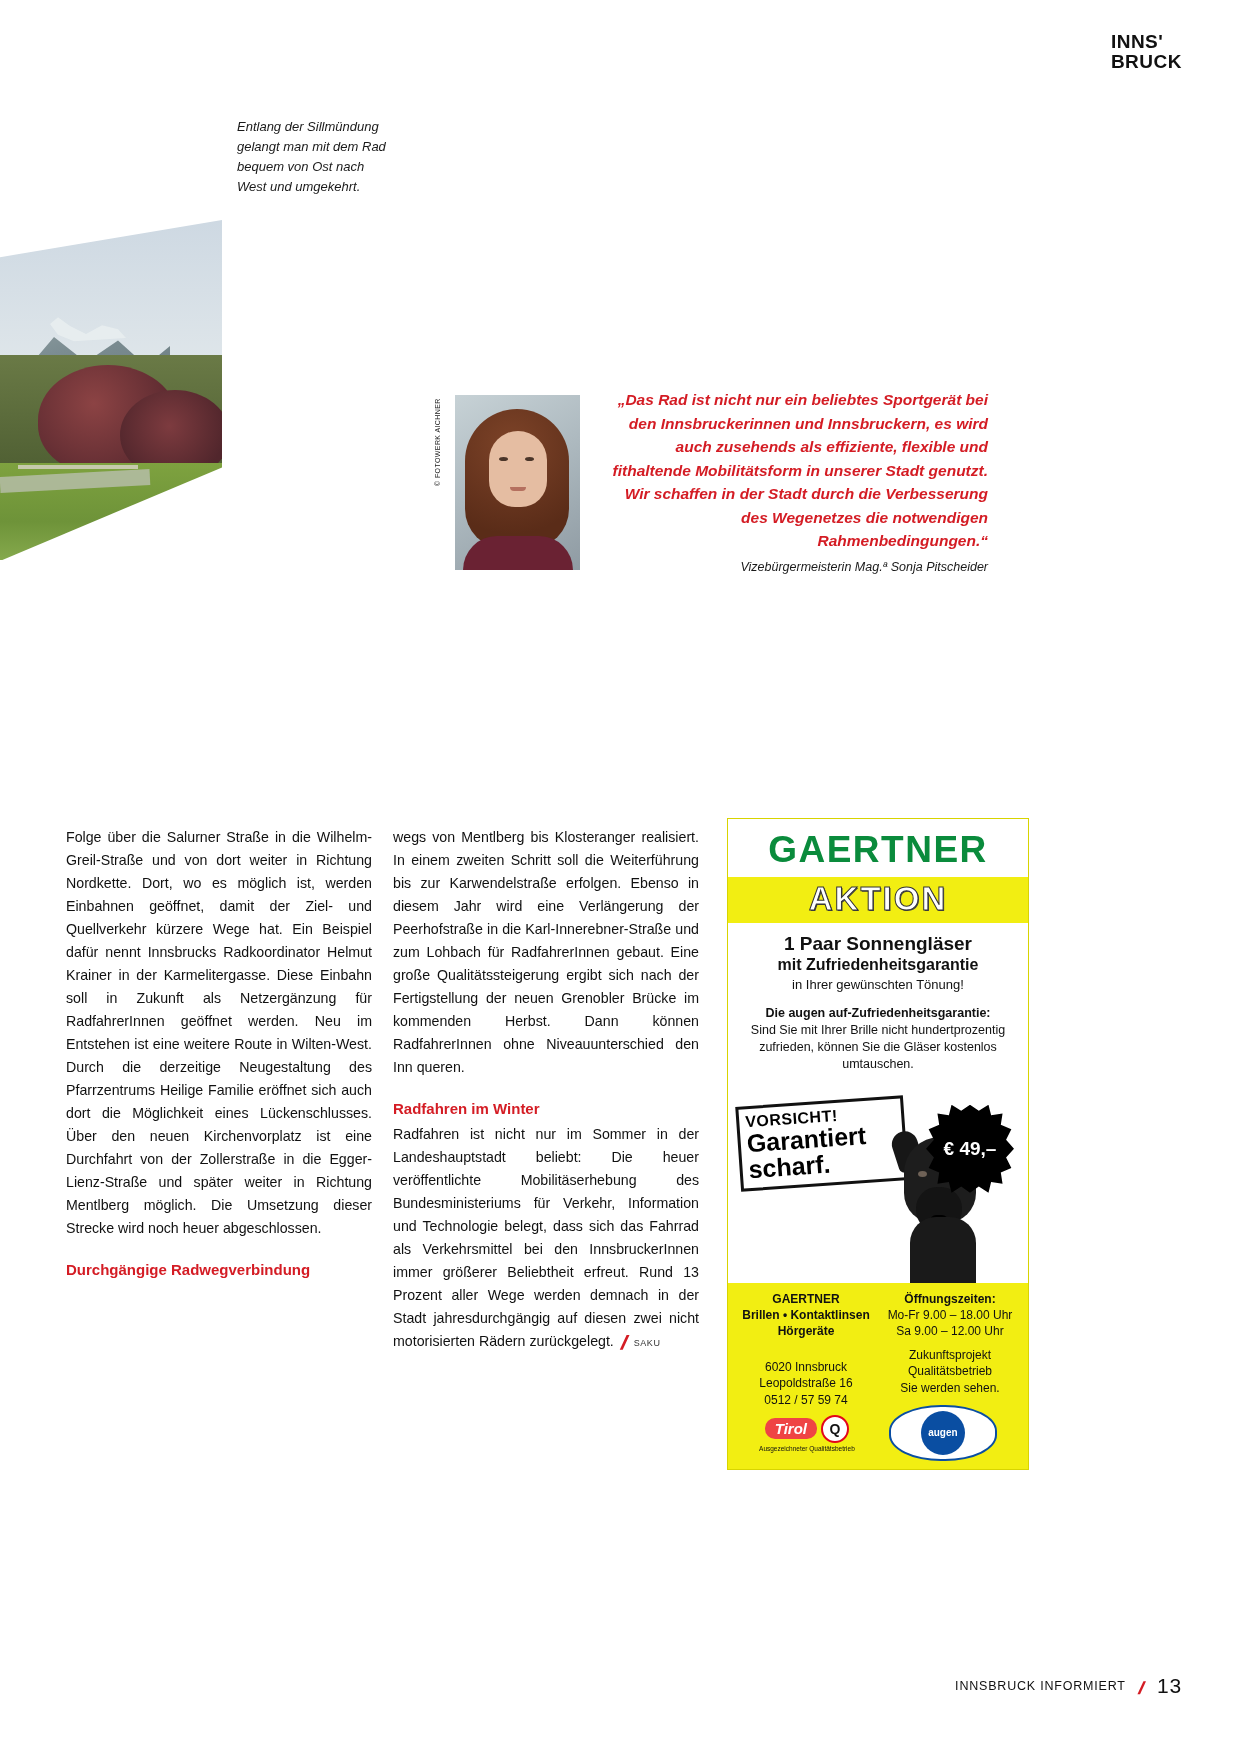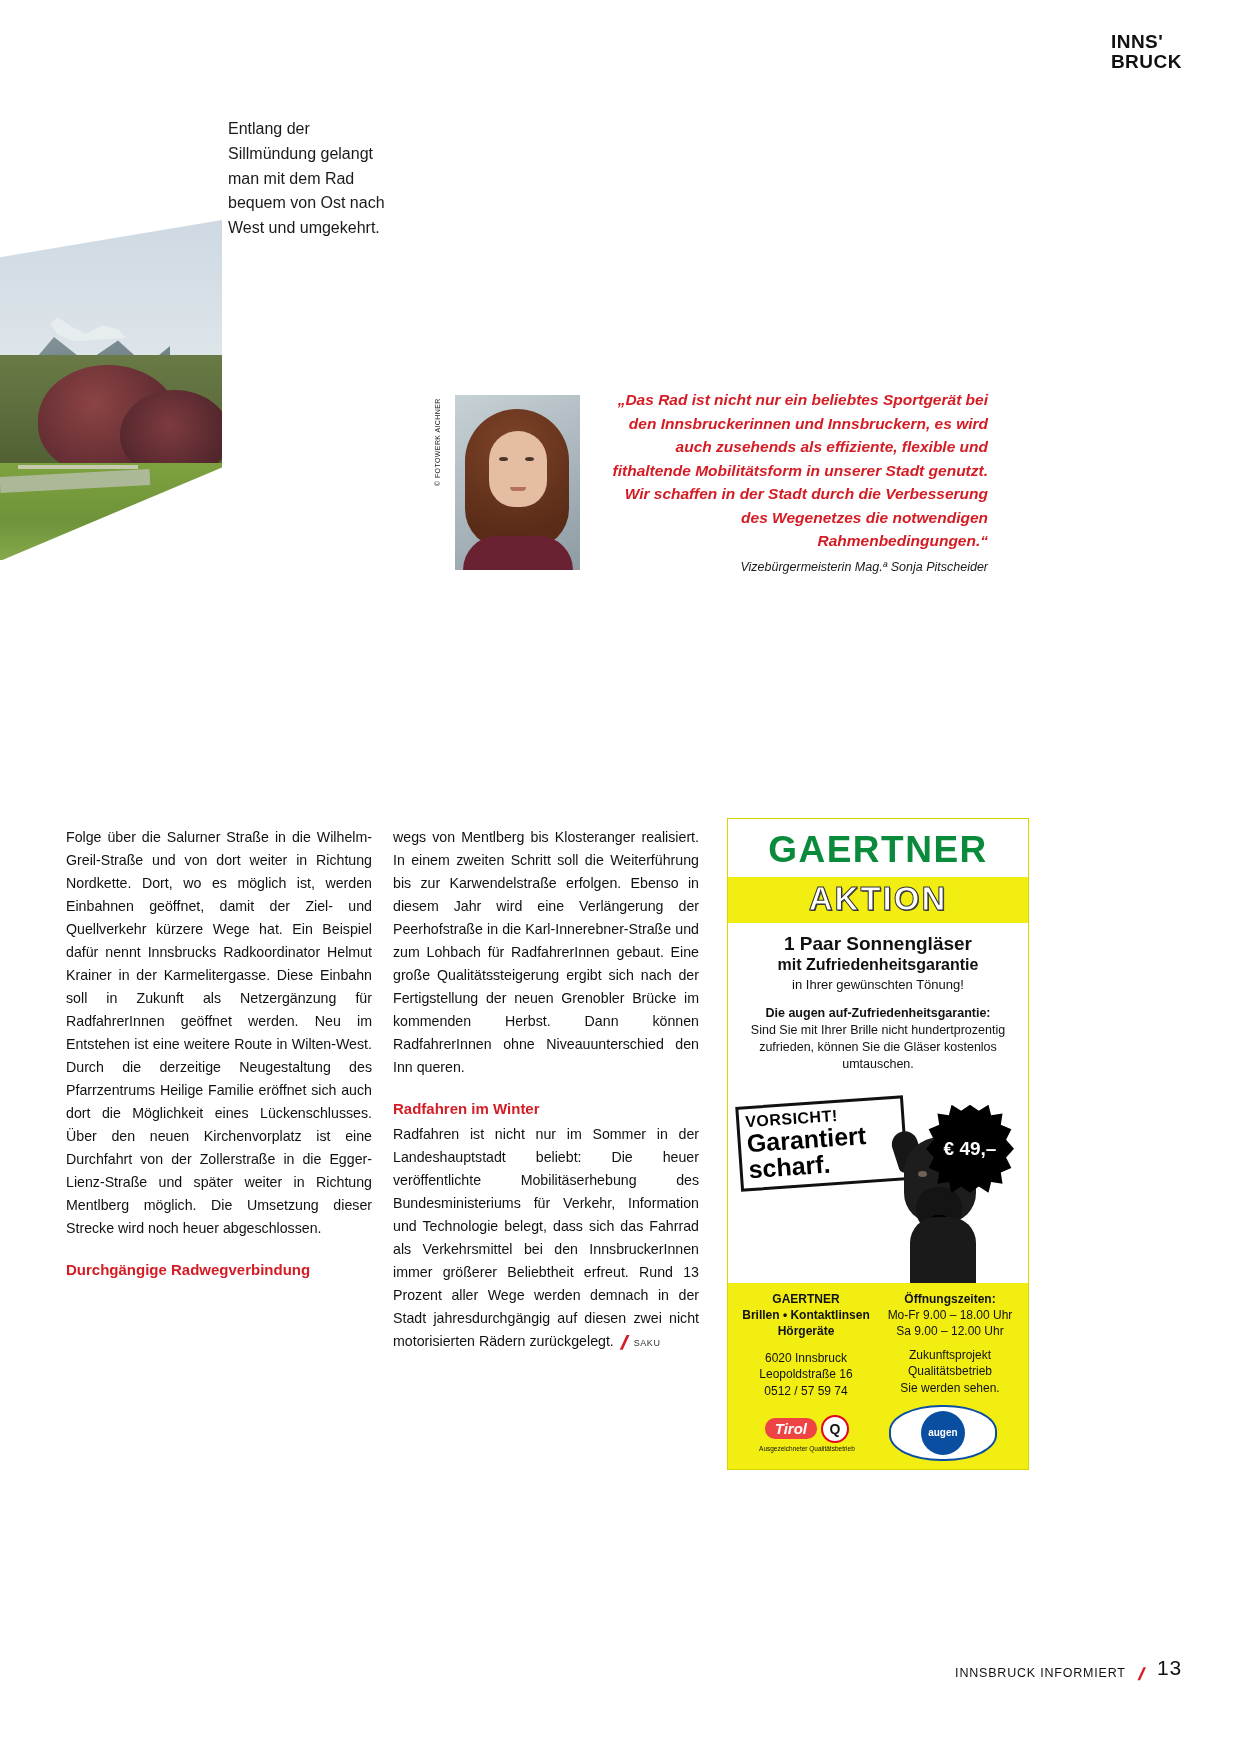--- a/index.html
+++ b/index.html
@@ -128,24 +128,25 @@
     top: -1px;
     width: 100%;
     height: 60px;
     background: #ffffff;
     clip-path: polygon(0% 0%, 100% 0%, 100% 10%, 0% 72%);
   }
 
   
   .photo-caption {
     position: absolute;
-    left: 228px;
+    left: 237px;
     top: 117px;
     width: 160px;
-    font-size: 16px;
+    font-style: italic;
+    font-size: 13px;
     line-height: 1.55;
     color: #1a1a1a;
   }
 
   
   .portrait {
     position: absolute;
     left: 455px;
     top: 395px;
     width: 125px;
@@ -474,23 +475,23 @@
     align-items: center;
     justify-content: center;
     text-align: center;
     line-height: 1.05;
   }
 
   
   .footer {
     position: absolute;
     right: 58px;
-    bottom: 74px;
+    bottom: 56px;
     display: flex;
-    align-items: flex-end;
+    align-items: center;
     gap: 10px;
     font-size: 12.5px;
     letter-spacing: .8px;
     color: #111;
   }
   .footer .bar {
     color: #d41c24;
     font-weight: bold;
     font-style: italic;
     transform: skewX(-12deg);
@@ -581,21 +582,21 @@
       <div class="body"></div>
     </div>
     <div class="ad-price">€ 49,–</div>
   </div>
 
   <div class="ad-footer">
     <div class="ad-fcol">
       <div class="bold">GAERTNER</div>
       <div class="bold">Brillen • Kontaktlinsen</div>
       <div class="bold">Hörgeräte</div>
-      <div style="margin-top:11px">6020 Innsbruck</div>
+      <div style="margin-top:20px">6020 Innsbruck</div>
       <div>Leopoldstraße 16</div>
       <div>0512 / 57 59 74</div>
     </div>
     <div class="ad-fcol">
       <div class="bold">Öffnungszeiten:</div>
       <div>Mo-Fr 9.00 – 18.00 Uhr</div>
       <div>Sa 9.00 – 12.00 Uhr</div>
       <div style="margin-top:8px">Zukunftsprojekt</div>
       <div>Qualitätsbetrieb</div>
       <div>Sie werden sehen.</div>

